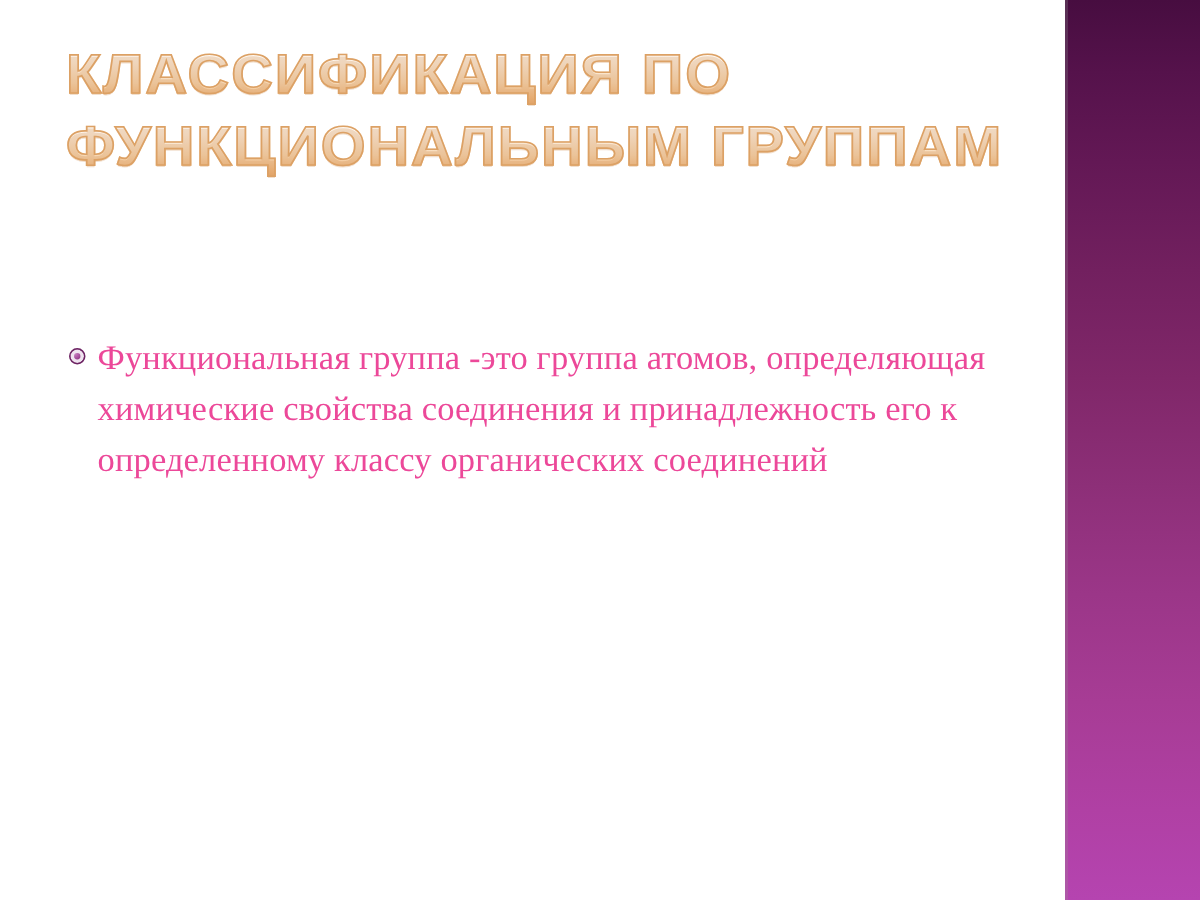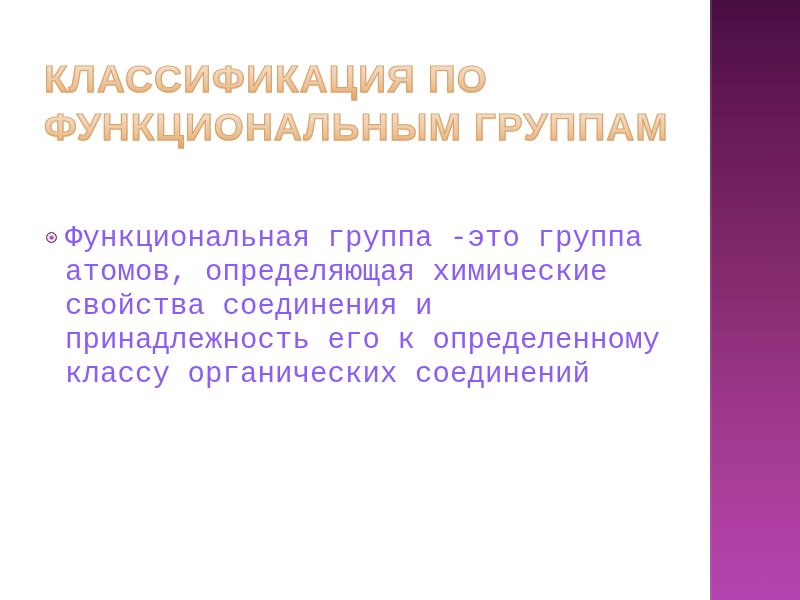--- a/index.html
+++ b/index.html
@@ -54,21 +54,20 @@
         #a03a98 100%);
     opacity: .85;
   }
 
   
   .title-block {
     position: absolute;
     left: 44px;
     top: 28px;
     width: 620px;
-    margin-top: 30px;
   }
   .title-line {
     font-family: "Liberation Sans", sans-serif;
     font-size: 37px;
     line-height: 44px;
     font-weight: 700;
     letter-spacing: 1.2px;
     text-transform: uppercase;
     white-space: nowrap;
     
@@ -112,24 +111,24 @@
     background: radial-gradient(circle at 36% 32%,
         #c87fc0 0%,
         #a84f9e 34%,
         #7d2a72 62%,
         #5e1c56 100%);
     box-shadow: inset 0 0 0 2.4px #efe3ef;
     border: 1px solid #6d2463;
     box-sizing: border-box;
   }
   .bullet-text {
-    font-family: Liberation Mono, monospace;
-    font-size: 29px;
+    font-family: Liberation Serif, serif;
+    font-size: 23px;
     line-height: 34px;
-    color: #8b5cf6;
+    color: #ec4899;
     letter-spacing: .1px;
   }
 </style>
 </head>
 <body>
 
 <div class="slide">
 
   <div class="title-block">
     <div class="title-line">КЛАССИФИКАЦИЯ ПО</div>

